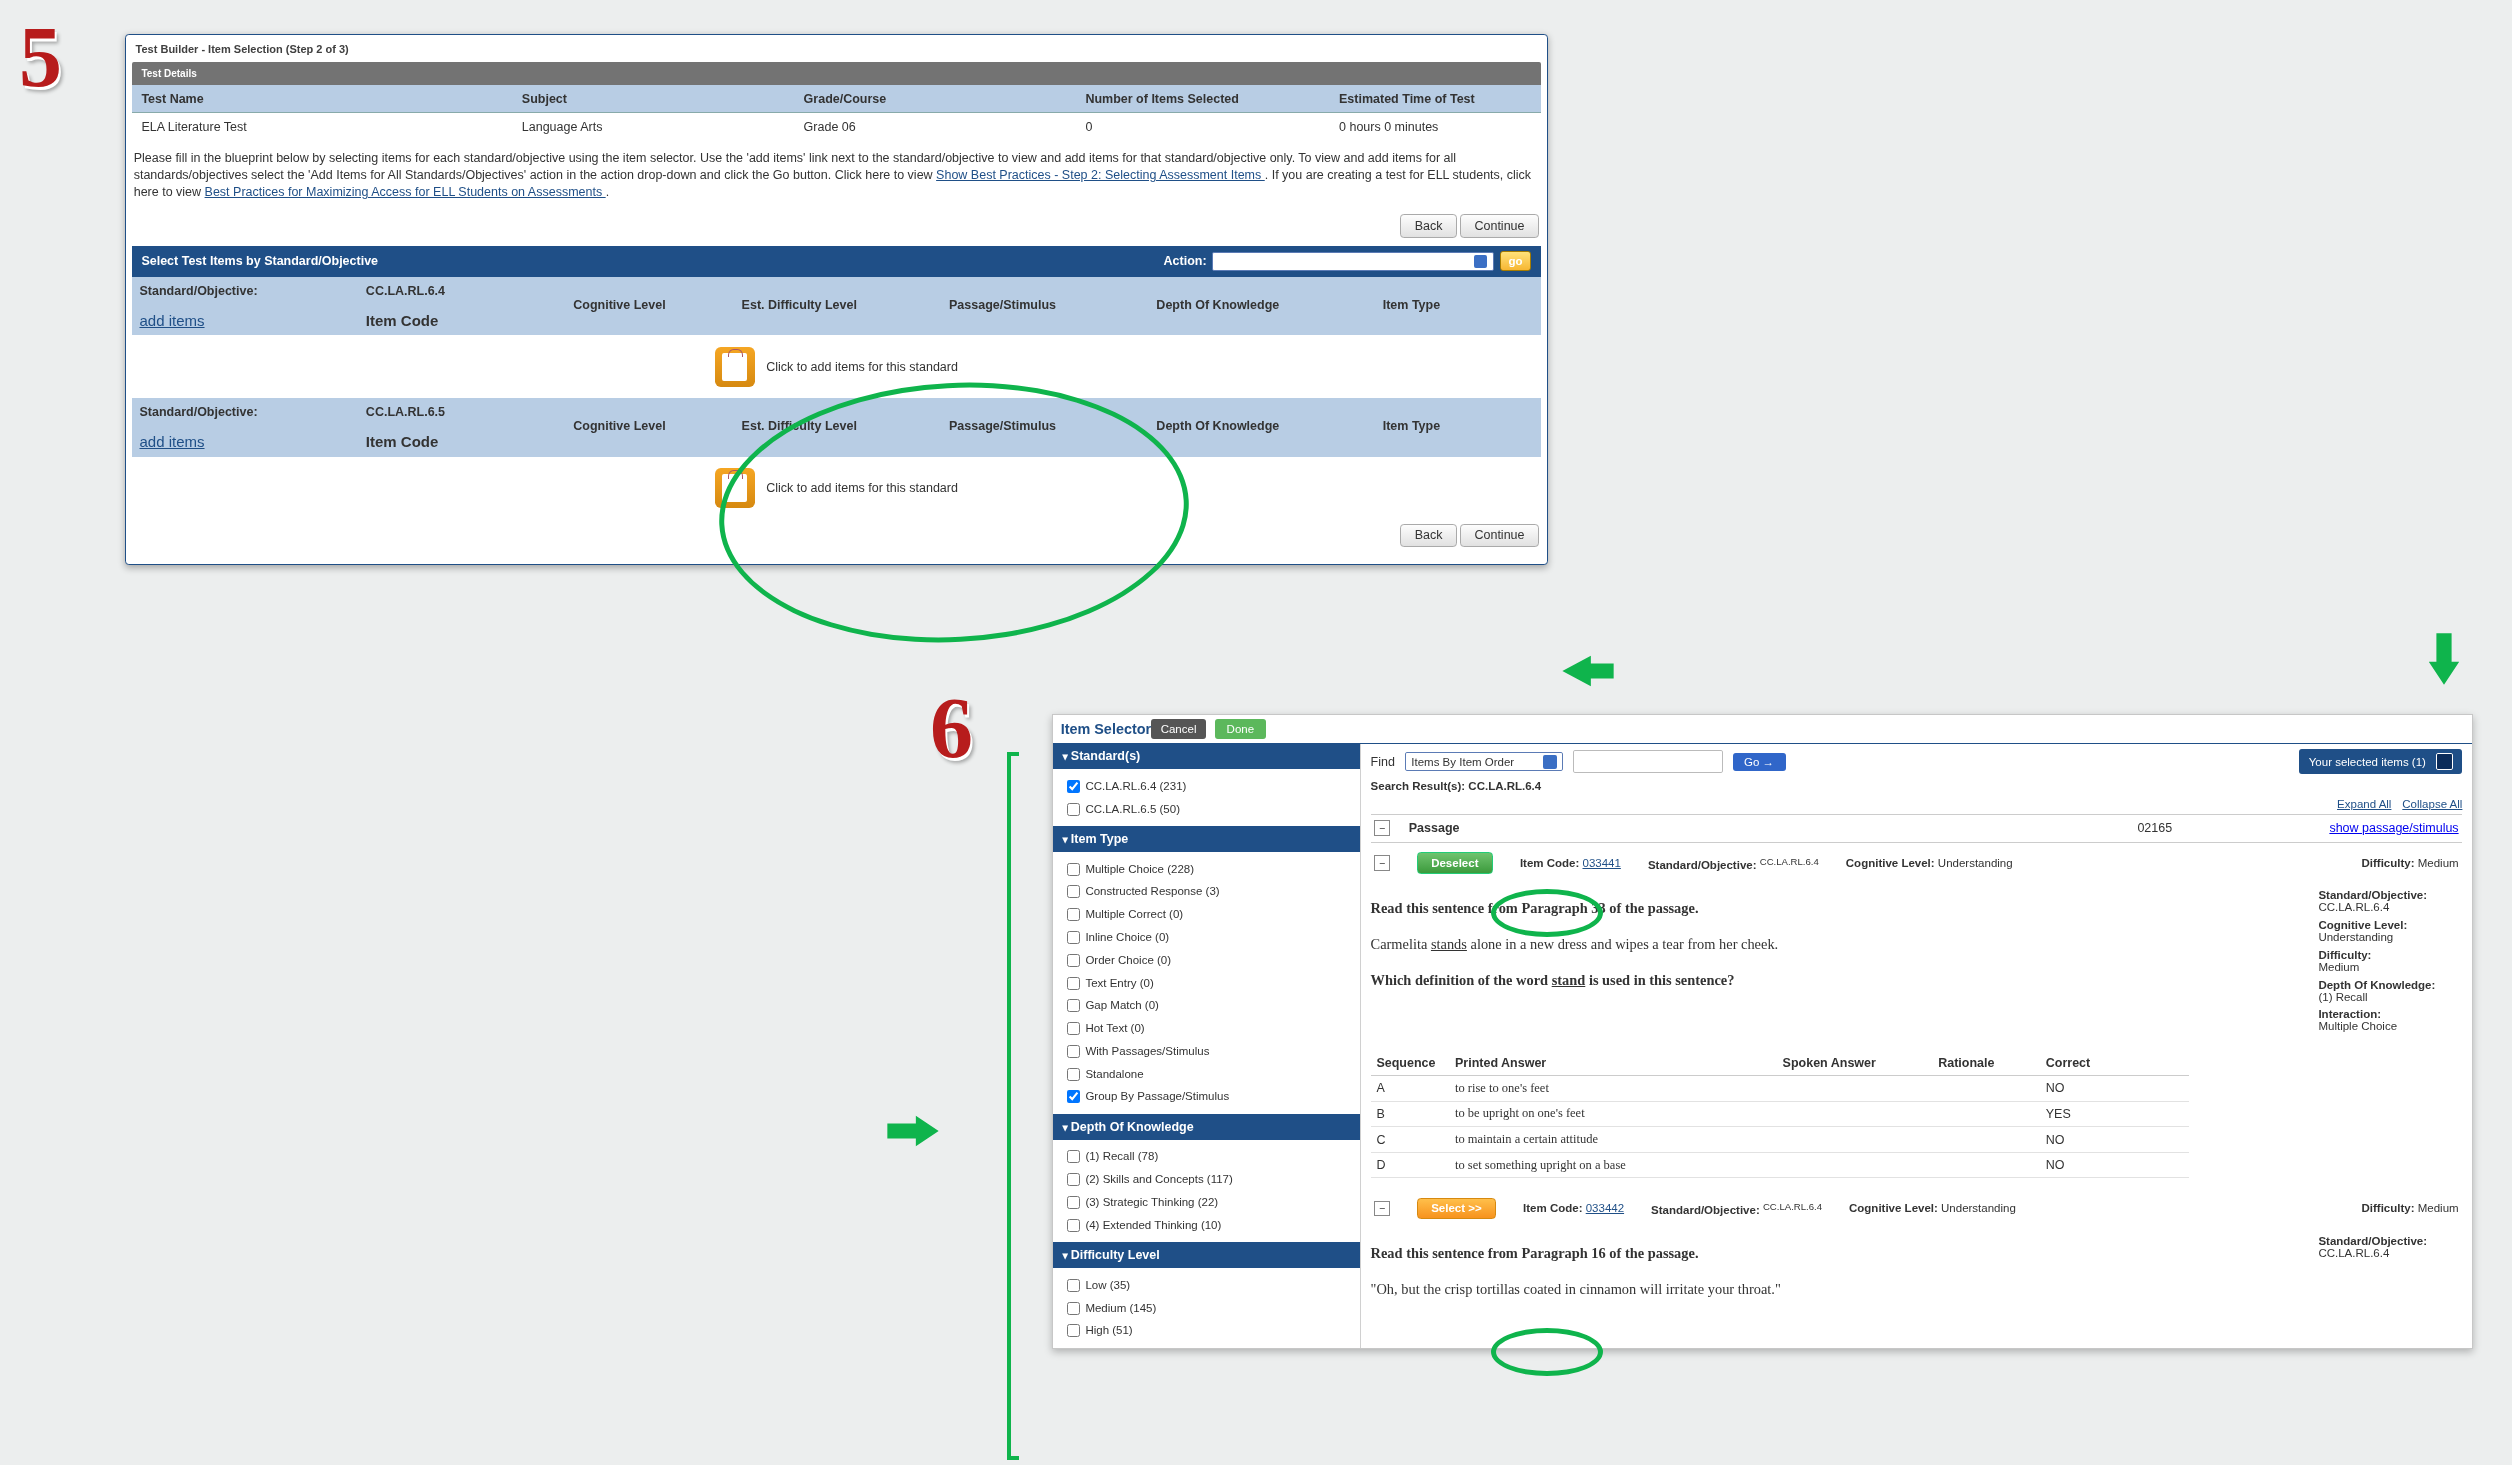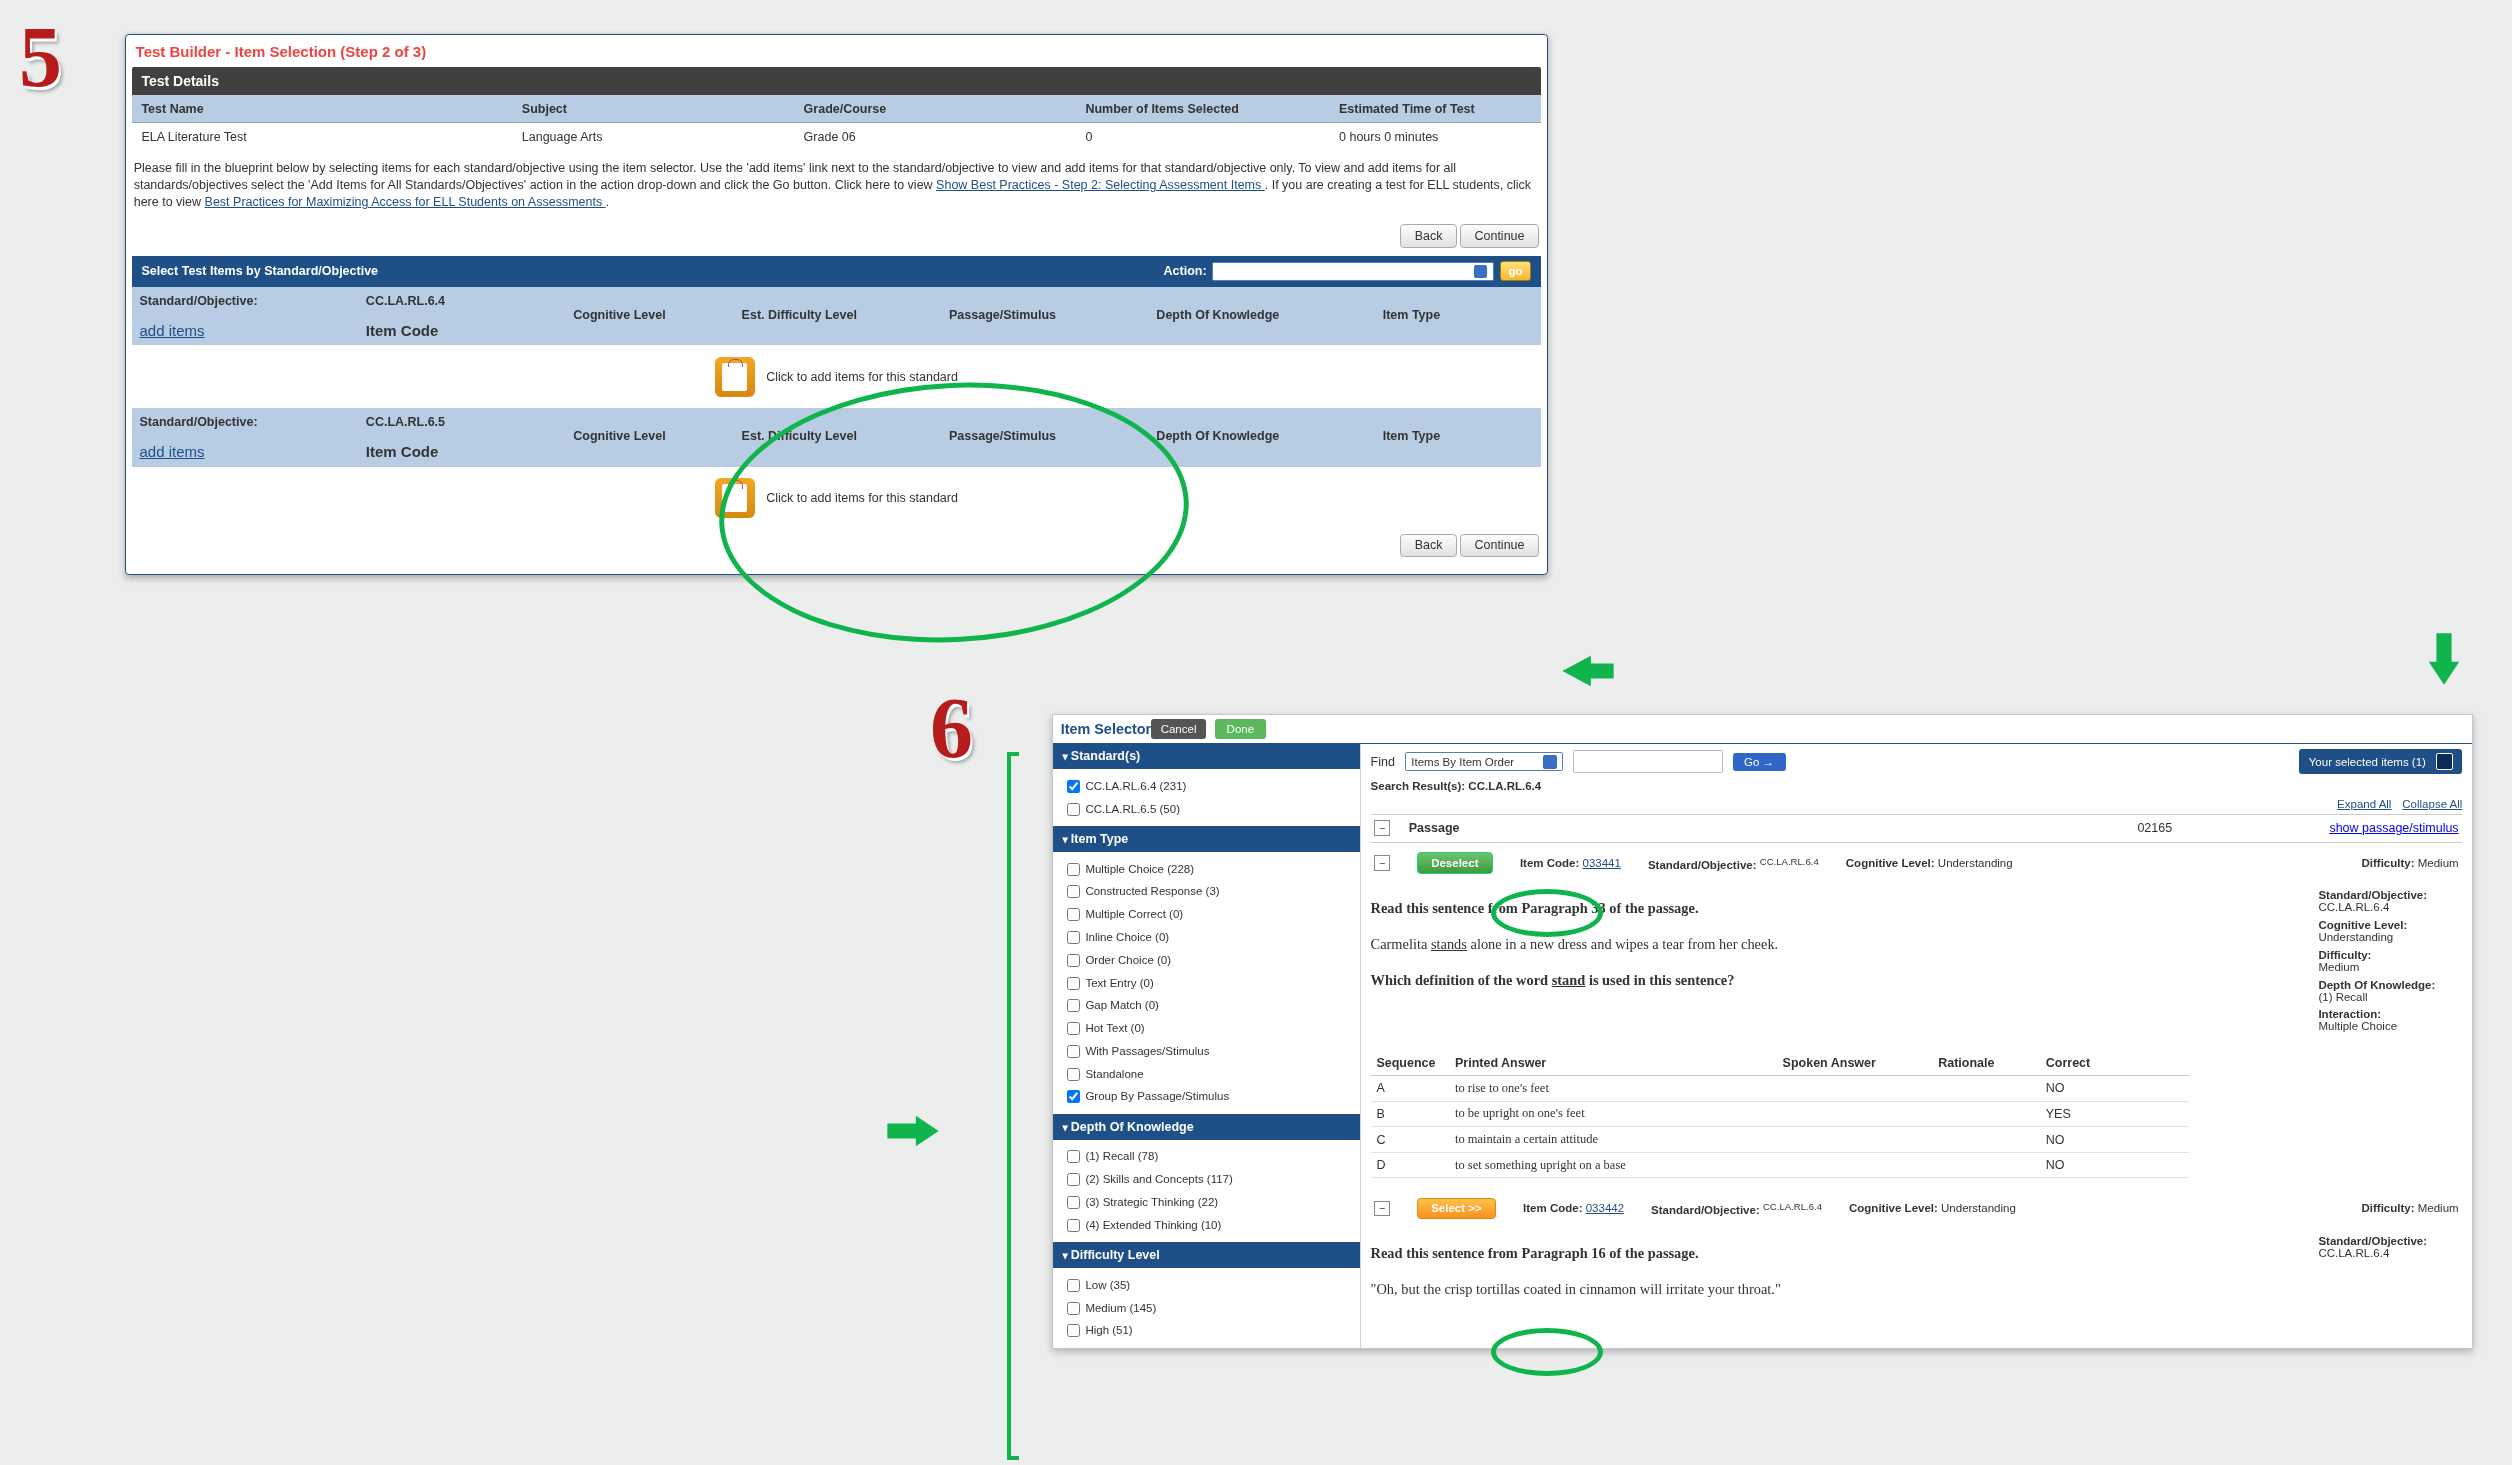--- a/index.html
+++ b/index.html
@@ -1,19 +1,19 @@
 <!DOCTYPE html>
 <html><head>
 <meta charset="utf-8">
 <style>
   body{margin:0;background:#eceeee;font-family:Arial,Helvetica,sans-serif;font-size:11.5px;color:#333;width:2512px;height:1466px;position:relative}
   .step-num{position:absolute;font:bold 86px/1 Georgia,serif;color:#b71c1c;text-shadow:1.9px 2.9px 0 #fff,3.8px 4.8px 3.8px rgba(0,0,0,.3)}
   .panel5{position:absolute;left:125px;top:34px;width:1409px;background:#fff;border:1.9px solid #1f4f87;border-radius:3.8px;box-shadow:0 2.9px 7.7px rgba(0,0,0,.3);padding:5.8px 5.8px 9.6px}
-  .panel5-title{color:#ef4444;font-weight:bold;font-size:15px;padding:1.9px 3.8px 7.7px}
-  .tdtitle{background:#404040;color:#fff;font-weight:bold;padding:5.8px 9.6px;font-size:14px;border-radius:1.9px 1.9px 0 0}
+  .panel5-title{color:#404040;font-weight:bold;font-size:11px;padding:1.9px 3.8px 7.7px}
+  .tdtitle{background:#737373;color:#fff;font-weight:bold;padding:5.8px 9.6px;font-size:10px;border-radius:1.9px 1.9px 0 0}
   table.details{width:100%;border-collapse:collapse}
   table.details th{background:#b8cde4;text-align:left;font-weight:bold;padding:6.7px 9.6px;font-size:12.5px;border-bottom:1px solid #8aa}
   table.details td{padding:6.7px 9.6px;font-size:12.5px}
   .instr{font-size:12.5px;color:#333;padding:9.6px 1.9px;line-height:1.35}
   .instr a{color:#1f4f87;text-decoration:underline}
   .btnbar{text-align:right;padding:3.8px 1.9px 7.7px}
   .btn{display:inline-block;border:1px solid #aaa;border-radius:3.8px;background:linear-gradient(#fdfdfd,#e1e1e1);padding:3.8px 13.4px;font-size:12.5px;cursor:pointer}
   .selhdr{background:#1f4f87;color:#fff;padding:5.8px 9.6px;font-size:12.5px;font-weight:bold;display:flex;align-items:center}
   .selhdr .label{flex:1}
   .action-sel{background:#fff;border:1px solid #5b7bb5;border-radius:1.9px;font-size:11.5px;padding:1.9px 5.8px;width:268px;display:inline-flex;align-items:center;justify-content:space-between}

